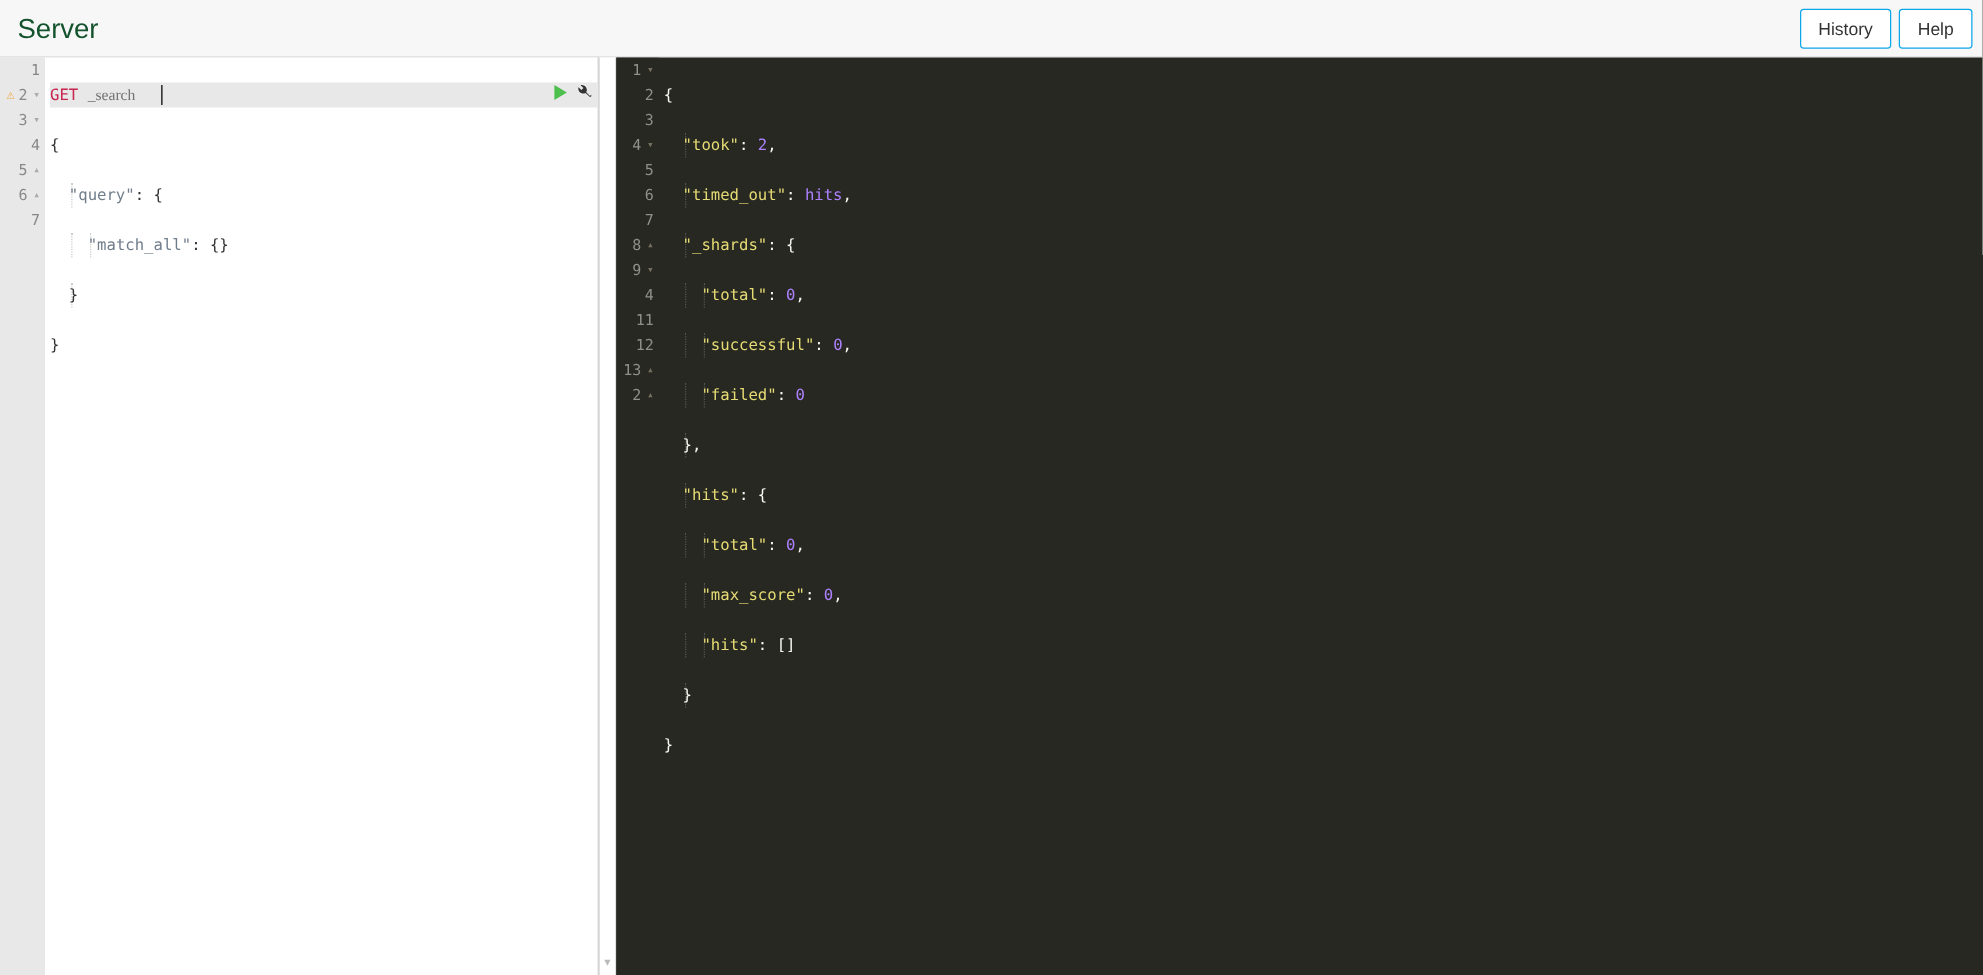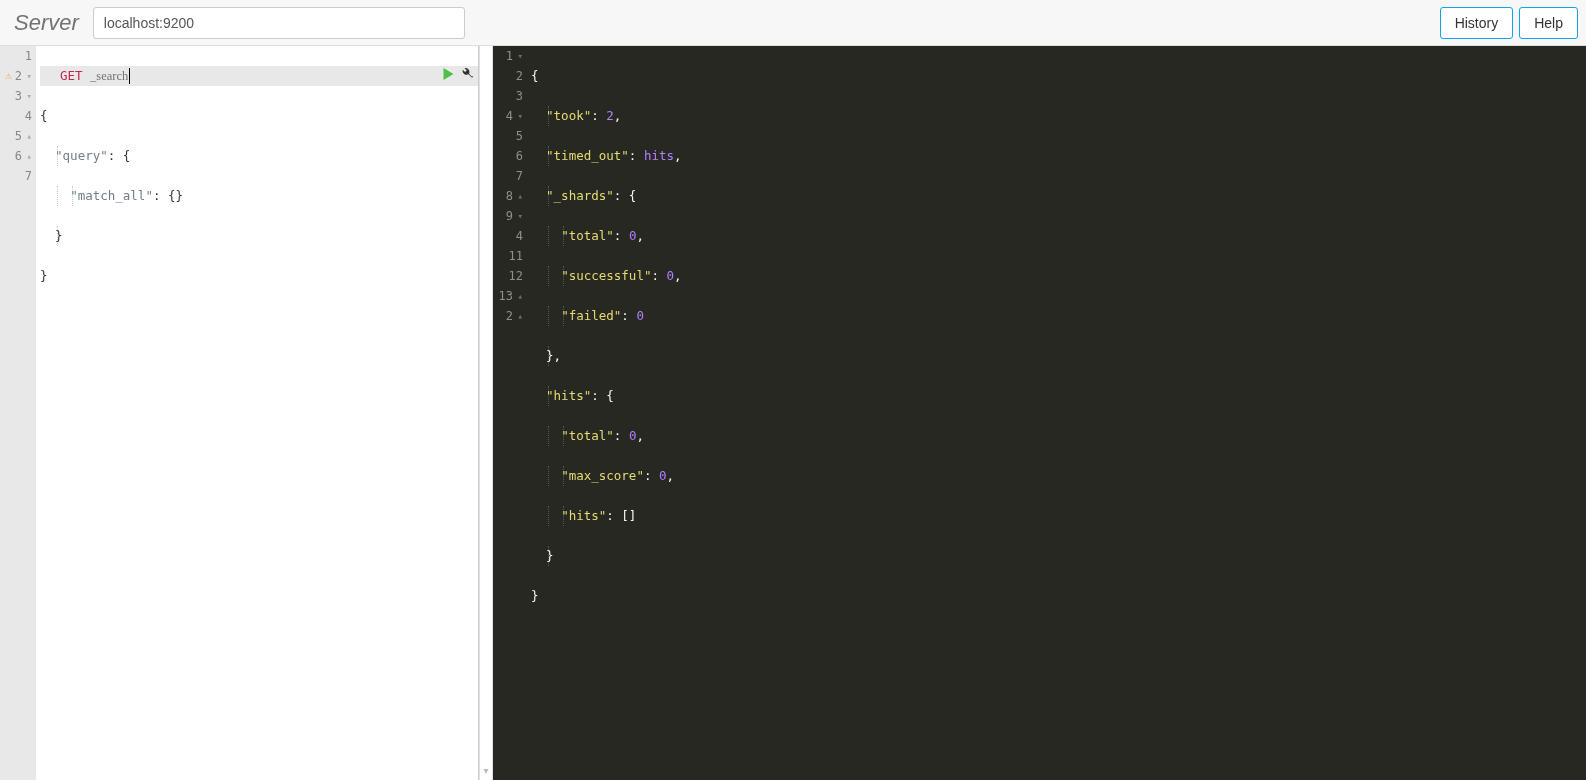--- a/index.html
+++ b/index.html
@@ -1,18 +1,18 @@
 <!DOCTYPE html>
 <html><head>
 <meta charset="utf-8">
 <style>
 * { margin:0; padding:0; box-sizing:border-box; }
 body { font-family:-apple-system,BlinkMacSystemFont,"Segoe UI",Helvetica,Arial,sans-serif; font-size:14px; background:#fff; color:#333; overflow:hidden; }
 .topbar { display:flex; align-items:center; height:46px; padding:0 8px; background:#f7f7f7; border-bottom:1px solid #ddd; }
-.server-label { font-size:22px; color:#737373; font-weight:300; padding:0 14px 0 6px;font-style:italic; }
+.server-label { font-size:22px; color:#14532d; font-weight:300; padding:0 14px 0 6px; }
 .server-input { height:32px; width:372px; border:1px solid #ccc; border-radius:3px; padding:0 10px; font-size:14px; color:#555; background:#fff; }
 .spacer { flex:1; }
 .btn { height:32px; padding:0 14px; background:#fff; border:1px solid #0ea5e9; border-radius:3px; color:#333; font-size:14px; cursor:pointer; margin-left:6px; }
 
 .main { display:flex; height:calc(100vh - 46px); }
 .pane { position:relative; display:flex; flex-direction:column; }
 .pane-left { width:479px; border-right:1px solid #ccc; }
 .pane-right { flex:1; }
 
 .gutter { width:36px; background:#e8e8e8; color:#888; font-family:Menlo,Consolas,monospace; font-size:12px; text-align:right; user-select:none; }
@@ -24,21 +24,21 @@
 
 .code { flex:1; font-family:Menlo,Consolas,monospace; font-size:12.5px; line-height:20px; padding-left:4px; white-space:pre; overflow:hidden; }
 .editor-body { display:flex; flex:1; overflow:hidden; position:relative; }
 
 .line-first { background:#e8e8e8; height:20px; position:relative; }
 .line-first .cursor { position:absolute; top:2px; height:16px; width:1px; background:#000; }
 .actions { position:absolute; right:4px; top:0; height:20px; display:flex; align-items:center; gap:6px; }
 .play { color:#4dbf4d; cursor:pointer; }
 .wrench { color:#444; cursor:pointer; }
 
-.tok-method { color:#c7254e;margin-left:20px; }
+.tok-method { color:#c7254e; }
 .tok-path { color:#737373;font-family:Liberation Serif, serif; }
 .tok-key-lt { color:#707d8b; }
 .tok-brace { color:#333; }
 .tok-str { color:#e6db74; }
 .tok-punc { color:#f8f8f2; }
 .tok-num { color:#ae81ff; }
 .tok-const { color:#ae81ff; }
 
 .dark { background:#272822; color:#f8f8f2; }
 .dark .code { color:#f8f8f2; }
@@ -49,21 +49,20 @@
 .divider { width:14px; background:#fff; border-left:1px solid #e0e0e0; border-right:1px solid #e0e0e0; display:flex; align-items:flex-end; justify-content:center; padding-bottom:4px; cursor:col-resize; }
 .div-handle { color:#bbb; font-size:10px; }
 
 .plain-bg { background:#fff; flex:1; }
 </style>
 </head>
 <body>
 
 <div class="topbar">
   <div class="server-label">Server</div>
-  <input class="server-input" value="localhost:9200" style="">
   <div class="spacer"></div>
   <button class="btn">History</button>
   <button class="btn">Help</button>
 </div>
 
 <div class="main">
 
   <div class="pane pane-left">
     <div class="editor-body">
       <div class="gutter">

